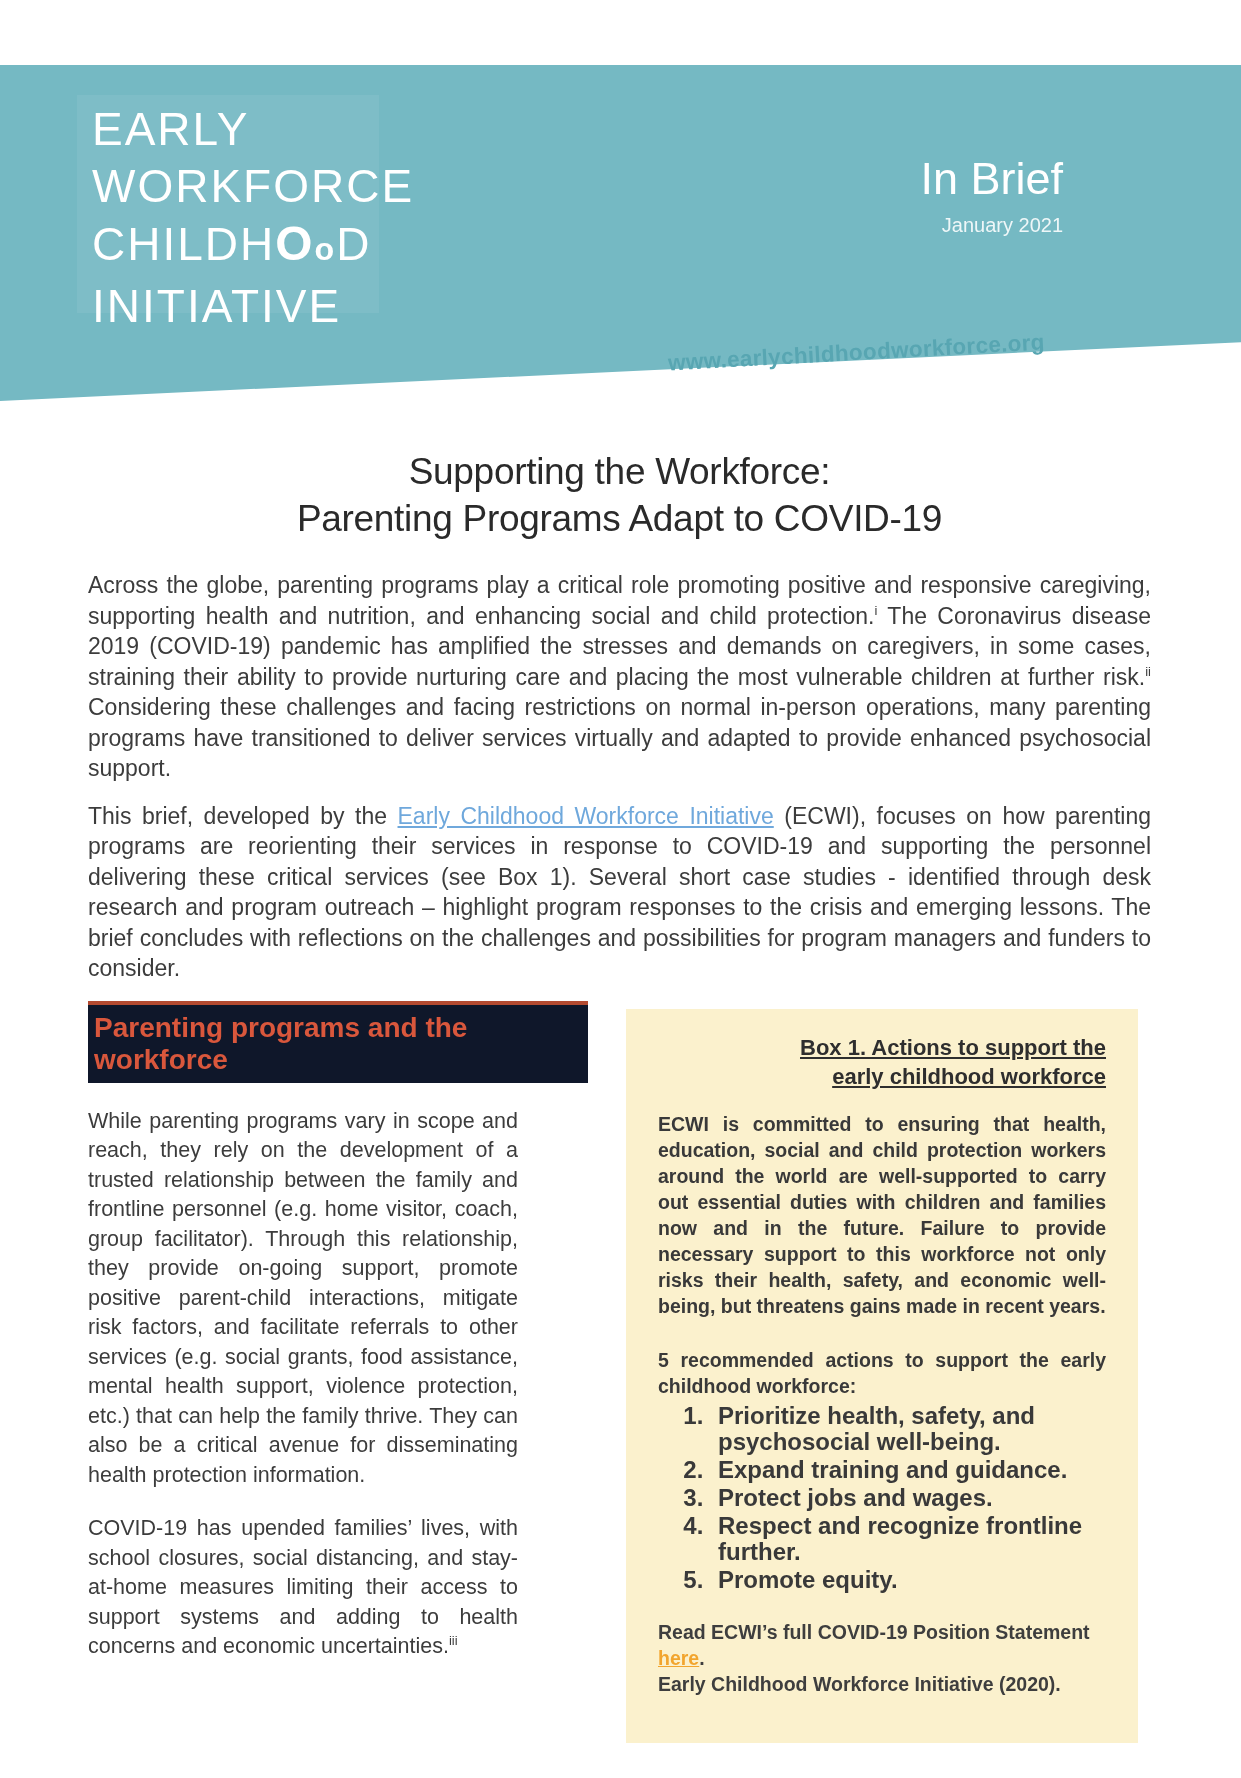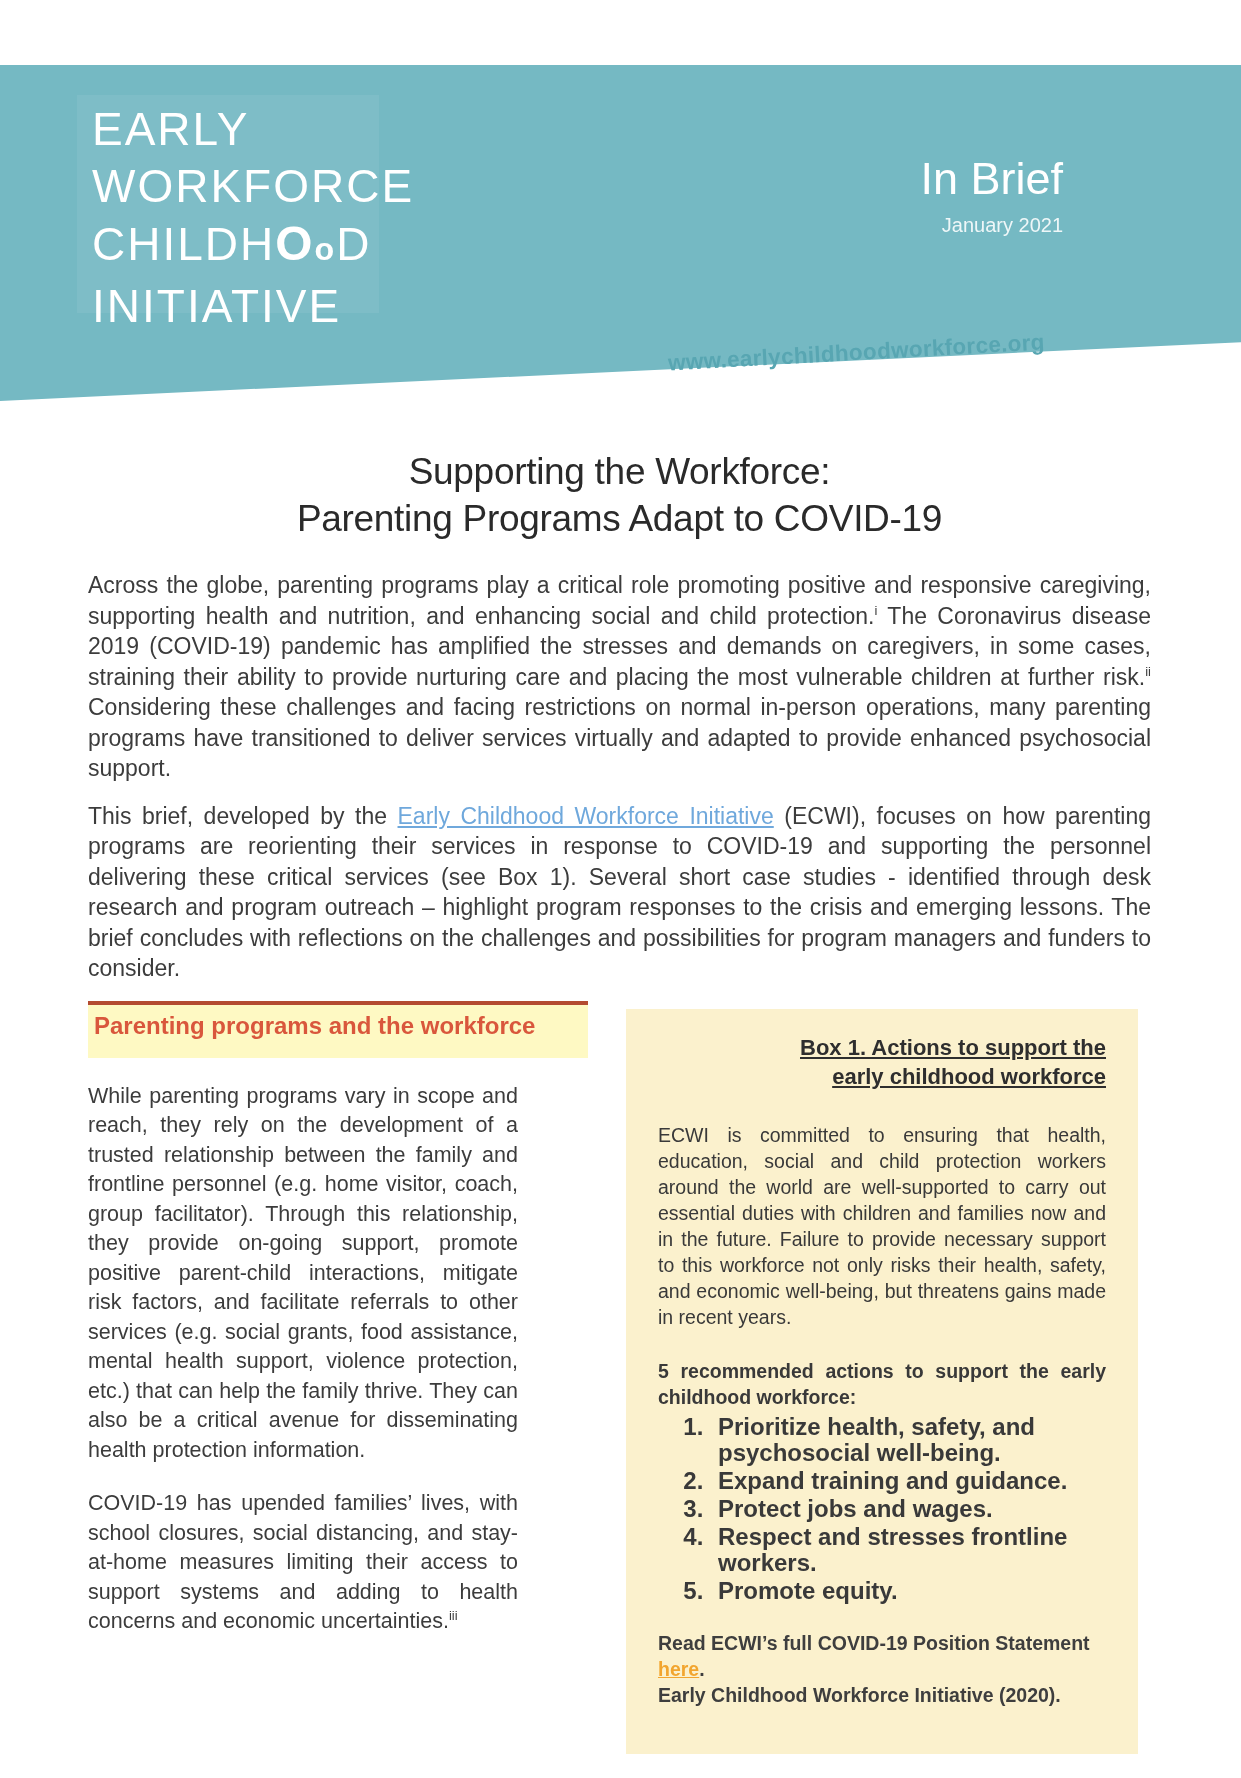--- a/index.html
+++ b/index.html
@@ -66,43 +66,43 @@
   .link-blue { color: #6fa8dc; text-decoration: underline; cursor: pointer; }
   .link-orange { color: #f2a52e; text-decoration: underline; cursor: pointer; }
 
   
   .columns { display: flex; align-items: flex-start; margin-top: 12px; }
   .left-col { width: 430px; flex: none; }
 
   .section-bar {
     width: 500px;
     border-top: 4px solid #b44b31;
-    background: #fef9c3;
+    background: #0f172a;
     color: #d9573c;
-    font-size: 24px; font-weight: bold;
-    padding: 7px 10px 18px 6px;
+    font-size: 28px; font-weight: bold;
+    padding: 7px 10px 7px 6px;
   }
   .left-col p {
     font-size: 21.5px; line-height: 29.5px; text-align: justify;
     color: #3c3c3c; margin-top: 24px;
   }
 
   .box1 {
     flex: none; margin-left: 108px; margin-top: 8px;
     width: 512px;
     background: #fbf1cd;
     padding: 24px 32px 46px 32px;
   }
   .box1-title {
     text-align: right; font-size: 22px; line-height: 29px;
     font-weight: bold; color: #2e2e2e; text-decoration: underline;
   }
   .box1 p {
     font-size: 19.5px; line-height: 26px; text-align: justify;
-    color: #393939; margin-top: 31px;
+    color: #393939; margin-top: 20px; font-weight: bold;
   }
   .box1 .lead { font-weight: bold; margin-top: 28px; }
   .box1 ol {
     margin-top: 4px; padding-left: 52px;
     font-size: 24px; line-height: 26px; font-weight: bold; color: #393939;
   }
   .box1 ol li { padding-left: 8px; margin-top: 2px; }
   .box1 .box-footer {
     margin-top: 26px; font-weight: bold; text-align: left;
     font-size: 19.5px; line-height: 26px;
@@ -151,20 +151,20 @@
       <div class="box1-title">
         <div>Box 1. Actions to support the</div>
         <div>early childhood workforce</div>
       </div>
       <p>ECWI is committed to ensuring that health, education, social and child protection workers around the world are well-supported to carry out essential duties with children and families now and in the future. Failure to provide necessary support to this workforce not only risks their health, safety, and economic well-being, but threatens gains made in recent years.</p>
       <p class="lead">5 recommended actions to support the early childhood workforce:</p>
       <ol>
         <li>Prioritize health, safety, and psychosocial well-being.</li>
         <li>Expand training and guidance.</li>
         <li>Protect jobs and wages.</li>
-        <li>Respect and stresses frontline workers.</li>
+        <li>Respect and recognize frontline further.</li>
         <li>Promote equity.</li>
       </ol>
       <div class="box-footer"><span>Read ECWI’s full COVID-19 Position Statement </span><a class="link-orange">here</a><span>.</span><br><span>Early Childhood Workforce Initiative (2020).</span></div>
     </div>
 
   </div>
 </div>
 
 </body></html>

